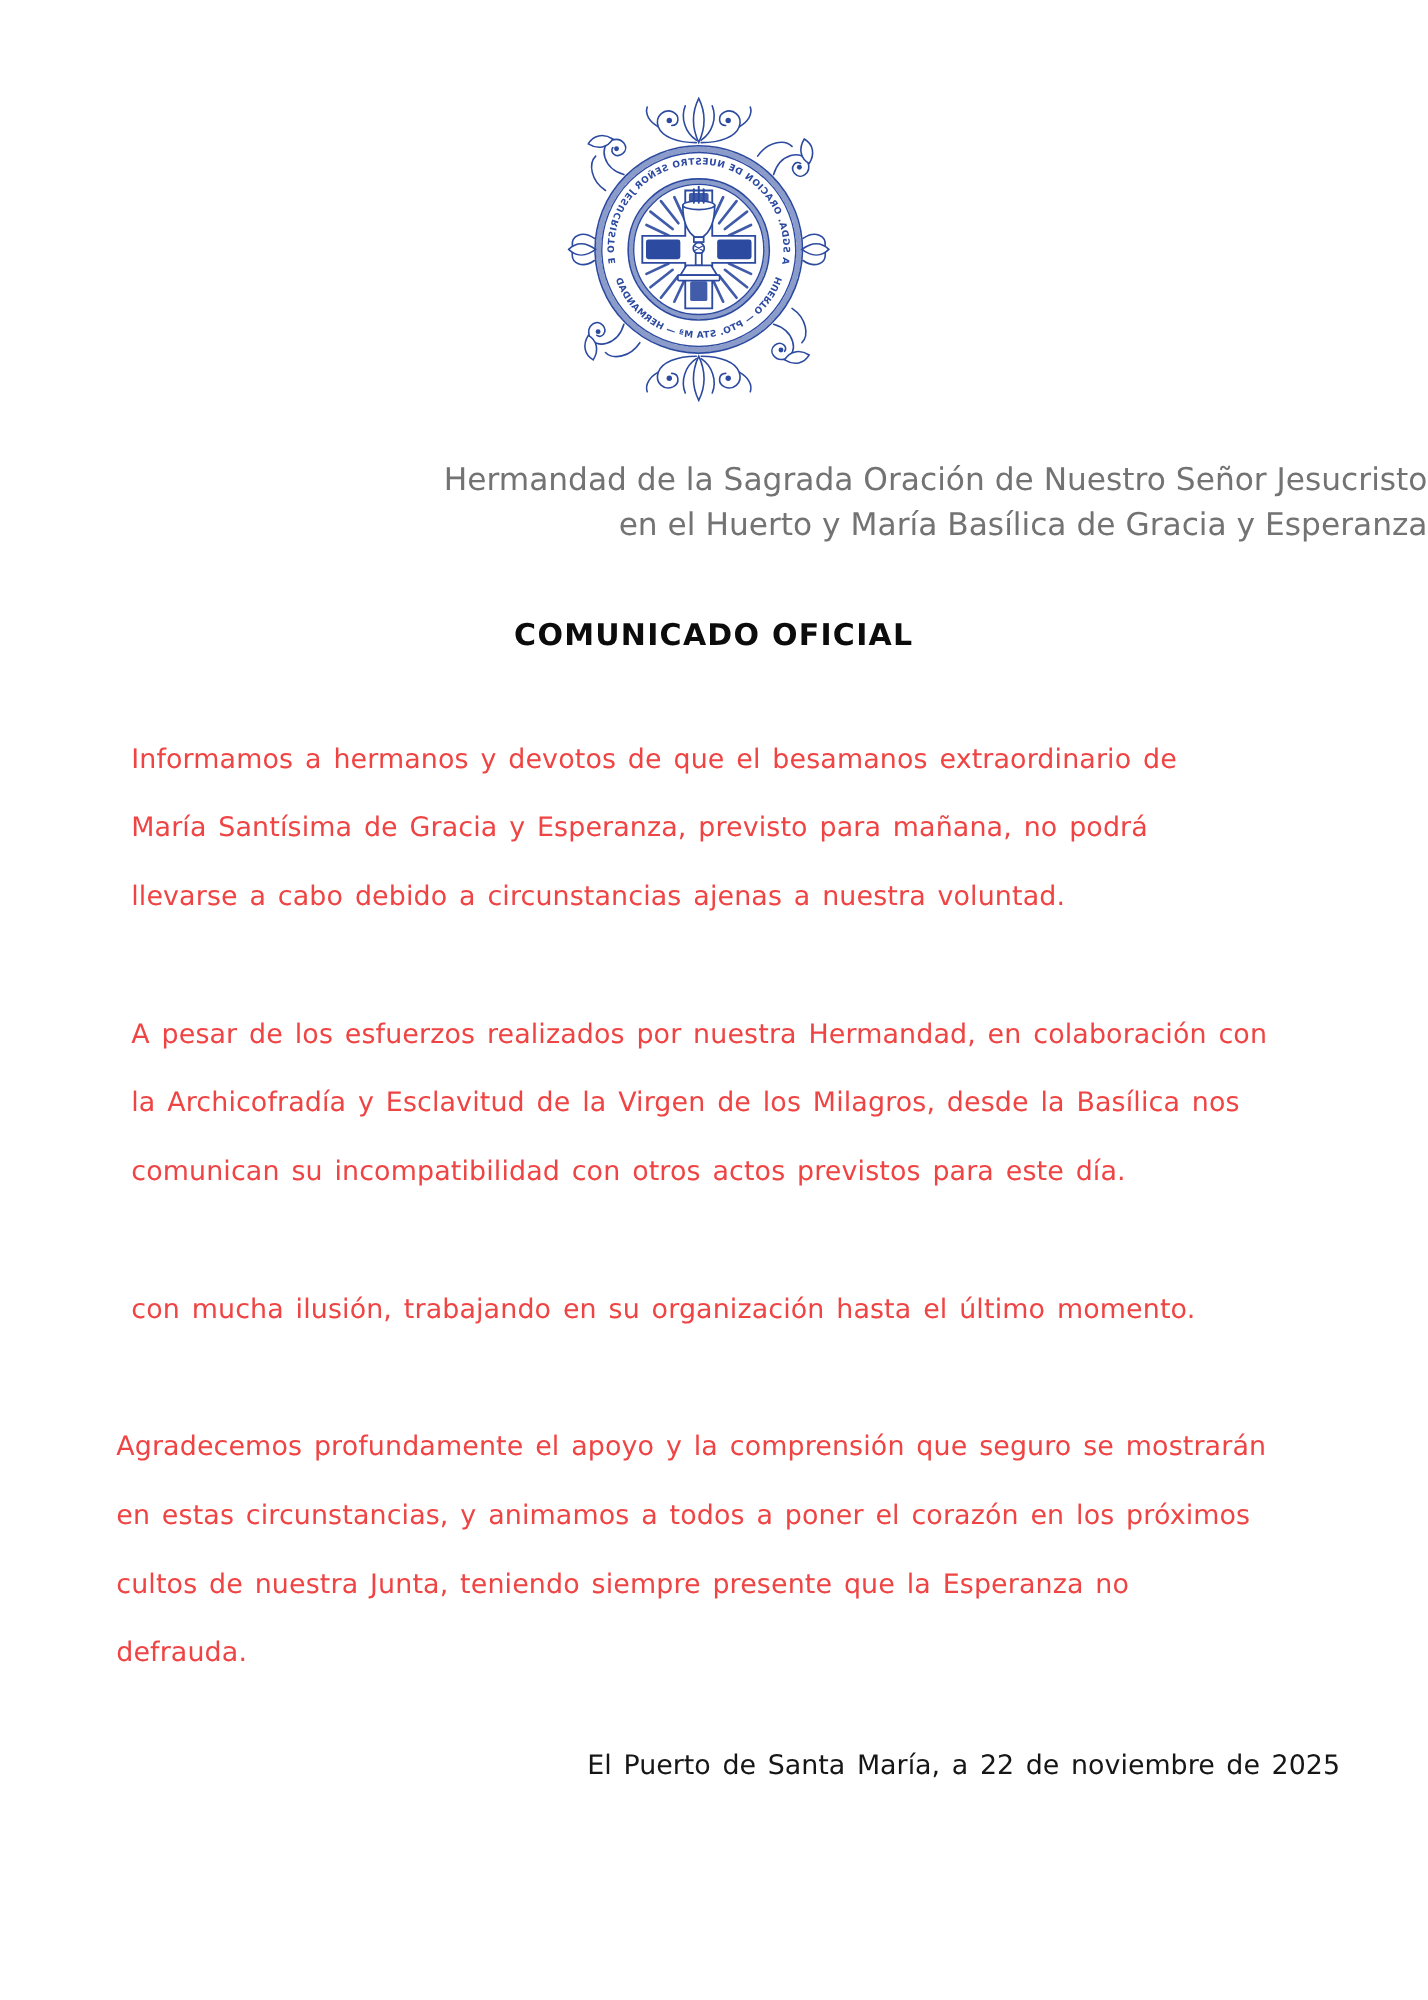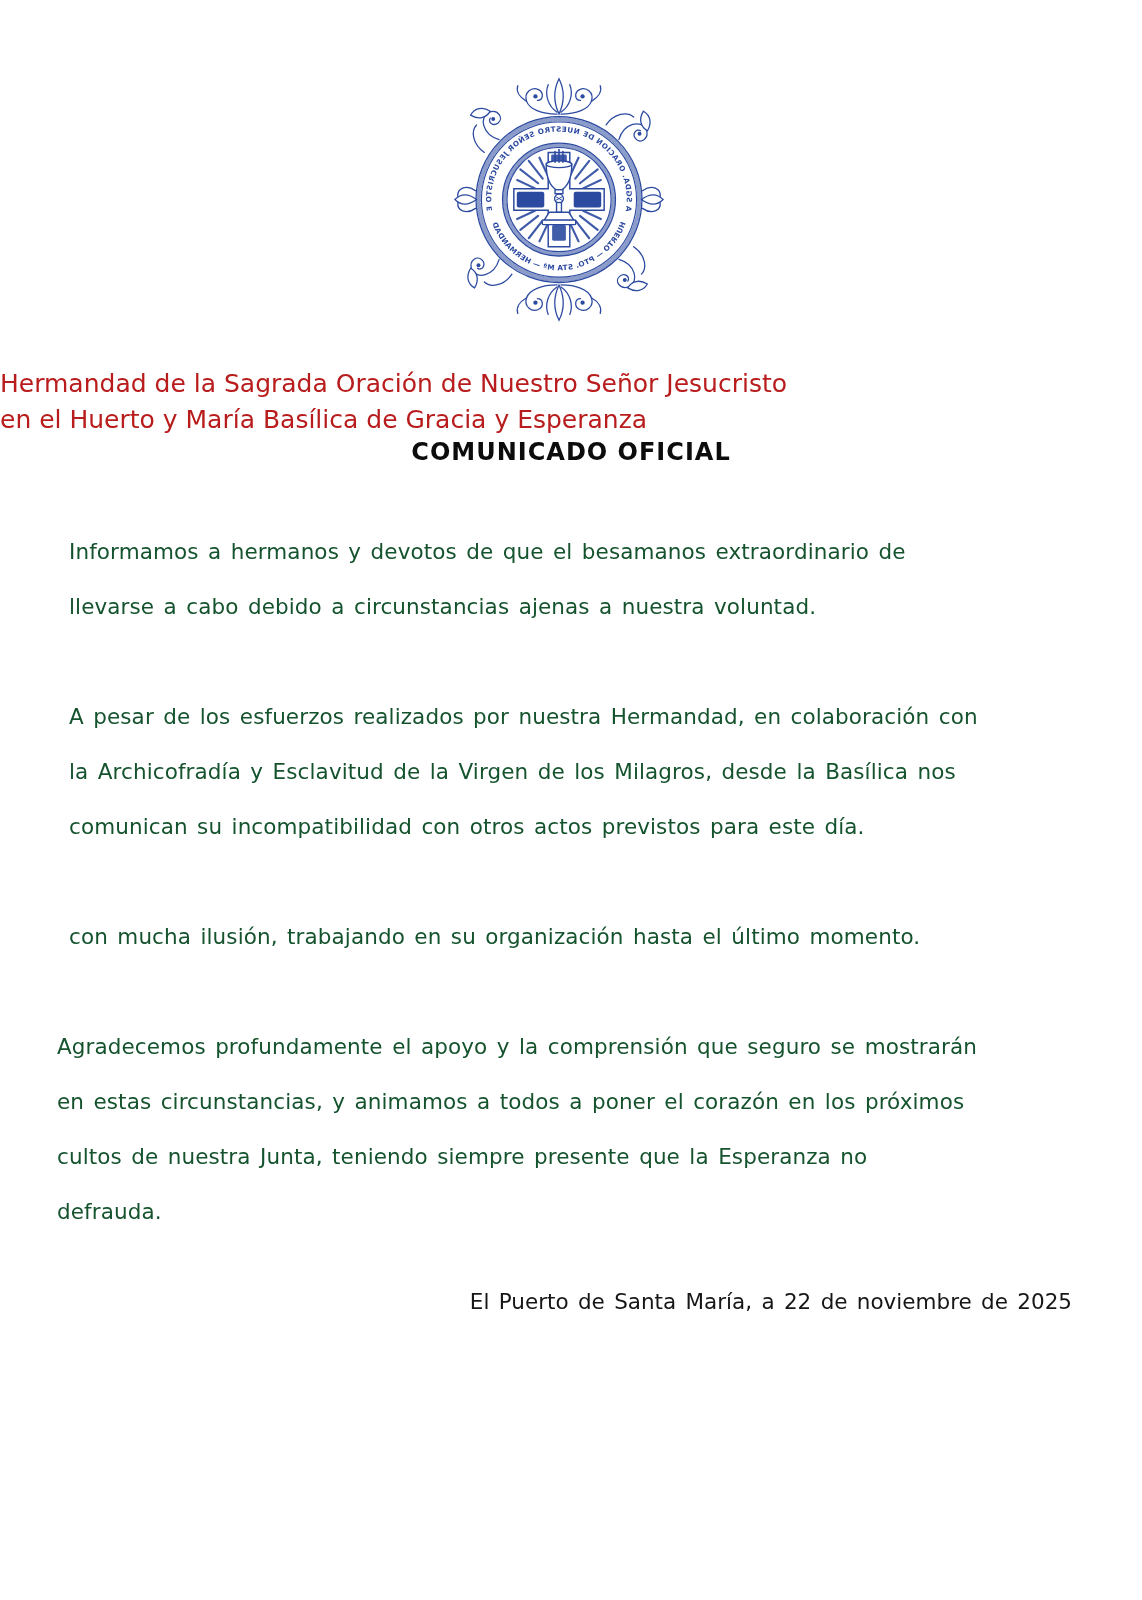--- a/index.html
+++ b/index.html
@@ -16,38 +16,39 @@
     overflow: hidden;
   }
   .emblem-wrap {
     padding-top: 62px;
     display: flex;
     justify-content: center;
   }
   .emblem-wrap svg { transform: translateX(-12px); }
   .title {
     margin-top: 24px;
-    text-align: left;
-    color: #b91c1c;
+    text-align: right;
+    color: #737373;
     font-size: 25px;
     line-height: 36px;
     font-weight: normal;
   }
   .subtitle {
+    margin-top: 56px;
     text-align: center;
     color: #0c0c0c;
     font-weight: bold;
     font-size: 24px;
     letter-spacing: 1px;
   }
   .content {
     margin-top: 58px;
-    padding-left: 69px;
+    padding-left: 105px;
     padding-right: 30px;
-    color: #14532d;
+    color: #ef4444;
   }
   .para { margin-bottom: 55px; }
   .para:nth-of-type(4) { margin-left: -12px; }
   .para:last-of-type { margin-bottom: 35px; }
   .line {
     font-size: 21.5px;
     line-height: 55px;
     white-space: nowrap;
     letter-spacing: 0.1px;
     word-spacing: 2.5px;
@@ -173,20 +174,21 @@
   <h1 class="title">
     <div>Hermandad de la Sagrada Oración de Nuestro Señor Jesucristo</div>
     <div>en el Huerto y María Basílica de Gracia y Esperanza</div>
   </h1>
 
   <div class="subtitle">COMUNICADO OFICIAL</div>
 
   <div class="content">
     <div class="para">
       <div class="line">Informamos a hermanos y devotos de que el besamanos extraordinario de</div>
+      <div class="line">María Santísima de Gracia y Esperanza, previsto para mañana, no podrá</div>
       <div class="line">llevarse a cabo debido a circunstancias ajenas a nuestra voluntad.</div>
     </div>
     <div class="para">
       <div class="line">A pesar de los esfuerzos realizados por nuestra Hermandad, en colaboración con</div>
       <div class="line">la Archicofradía y Esclavitud de la Virgen de los Milagros, desde la Basílica nos</div>
       <div class="line">comunican su incompatibilidad con otros actos previstos para este día.</div>
     </div>
     <div class="para">
       <div class="line">con mucha ilusión, trabajando en su organización hasta el último momento.</div>
     </div>

